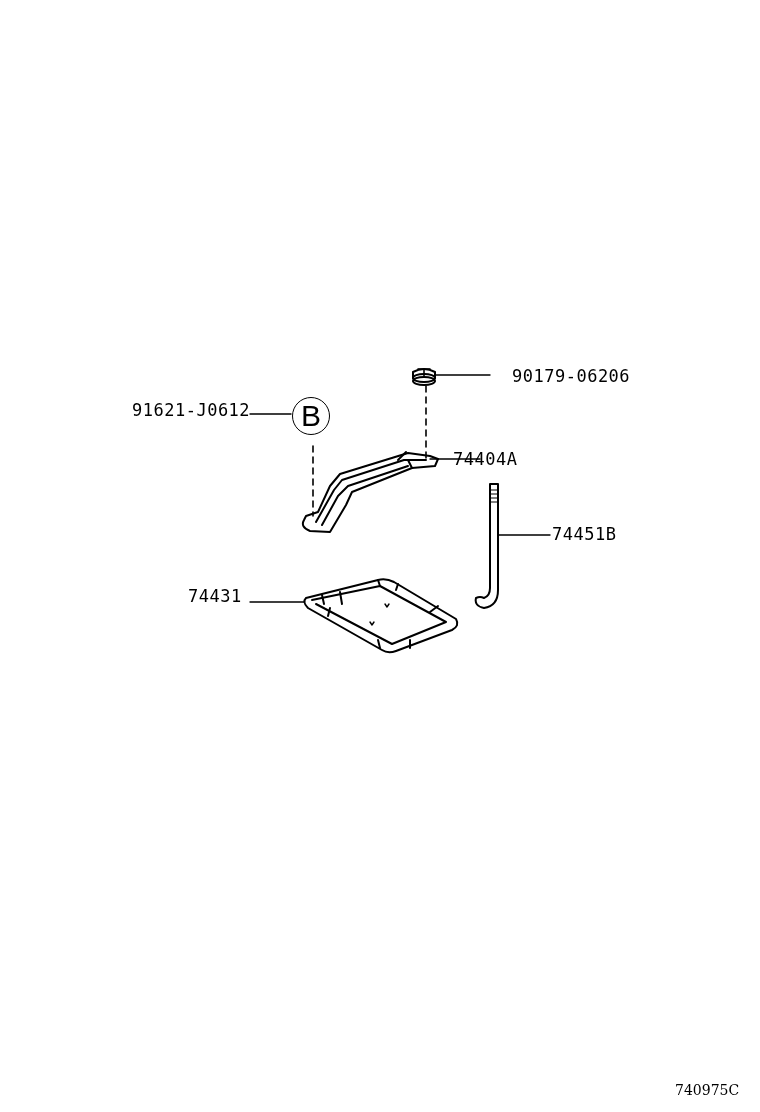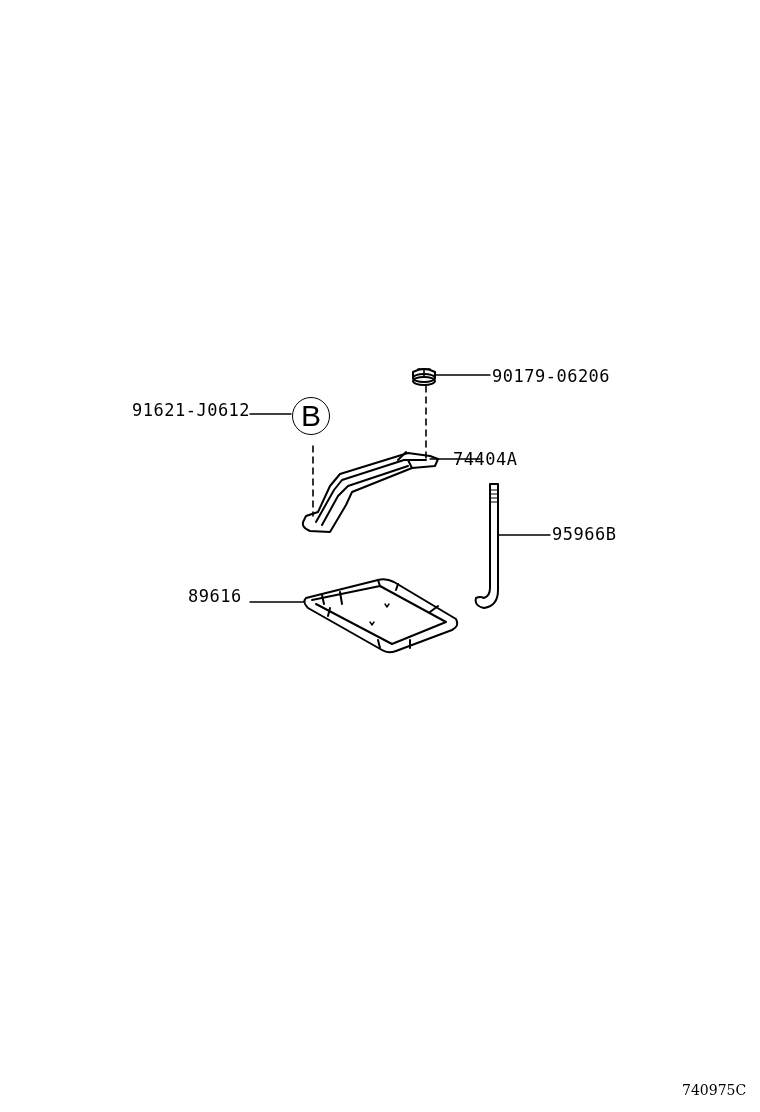--- a/index.html
+++ b/index.html
@@ -15,21 +15,20 @@
     white-space: nowrap;
     line-height: 1;
   }
   .ref-code {
     position: absolute;
     font-family: "DejaVu Serif", "Liberation Serif", serif;
     font-size: 14px;
     color: #000000;
     white-space: nowrap;
     line-height: 1;
-    margin-left: 7px;
   }
   .ref-circle {
     position: absolute;
     width: 38px; height: 38px;
     border: 1.6px solid #000;
     border-radius: 50%;
     box-sizing: border-box;
     display: flex; align-items: center; justify-content: center;
     font-family: "Liberation Sans", "DejaVu Sans", sans-serif;
     font-size: 30px;
@@ -83,20 +82,20 @@
       <path d="M385 604 l2 3 l2 -3 M370 622 l2 3 l2 -3" stroke-width="1.4"></path>
     </g>
 
     <line x1="250" y1="602" x2="304" y2="602" stroke-width="1.4"></line>
   </svg>
 
   <div class="ref-circle" style="left:292px; top:397px;">
     <span>B</span>
   </div>
 
-  <div class="label" style="left:492px; top:368px;">90179-06206</div>
+  <div class="label" style="left:512px; top:368px;">90179-06206</div>
   <div class="label" style="left:132px; top:402px;">91621-J0612</div>
   <div class="label" style="left:453px; top:451px;">74404A</div>
-  <div class="label" style="left:552px; top:526px;">95966B</div>
-  <div class="label" style="left:188px; top:588px;">89616</div>
+  <div class="label" style="left:552px; top:526px;">74451B</div>
+  <div class="label" style="left:188px; top:588px;">74431</div>
 
   <div class="ref-code" style="left:675px; top:1083px;">740975C</div>
 </div>
 
 </body></html>

